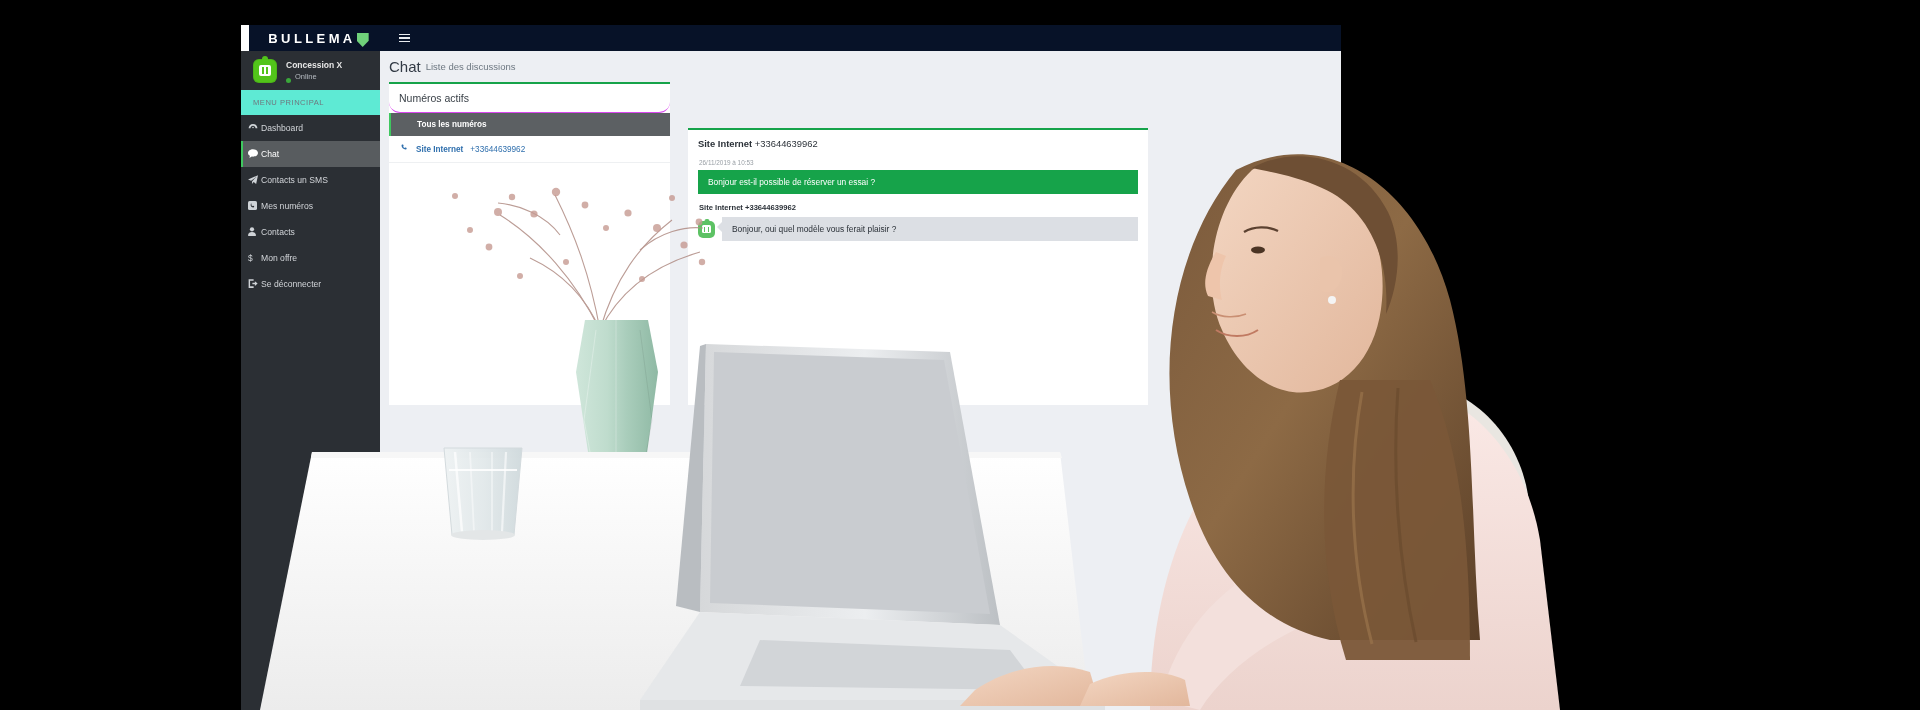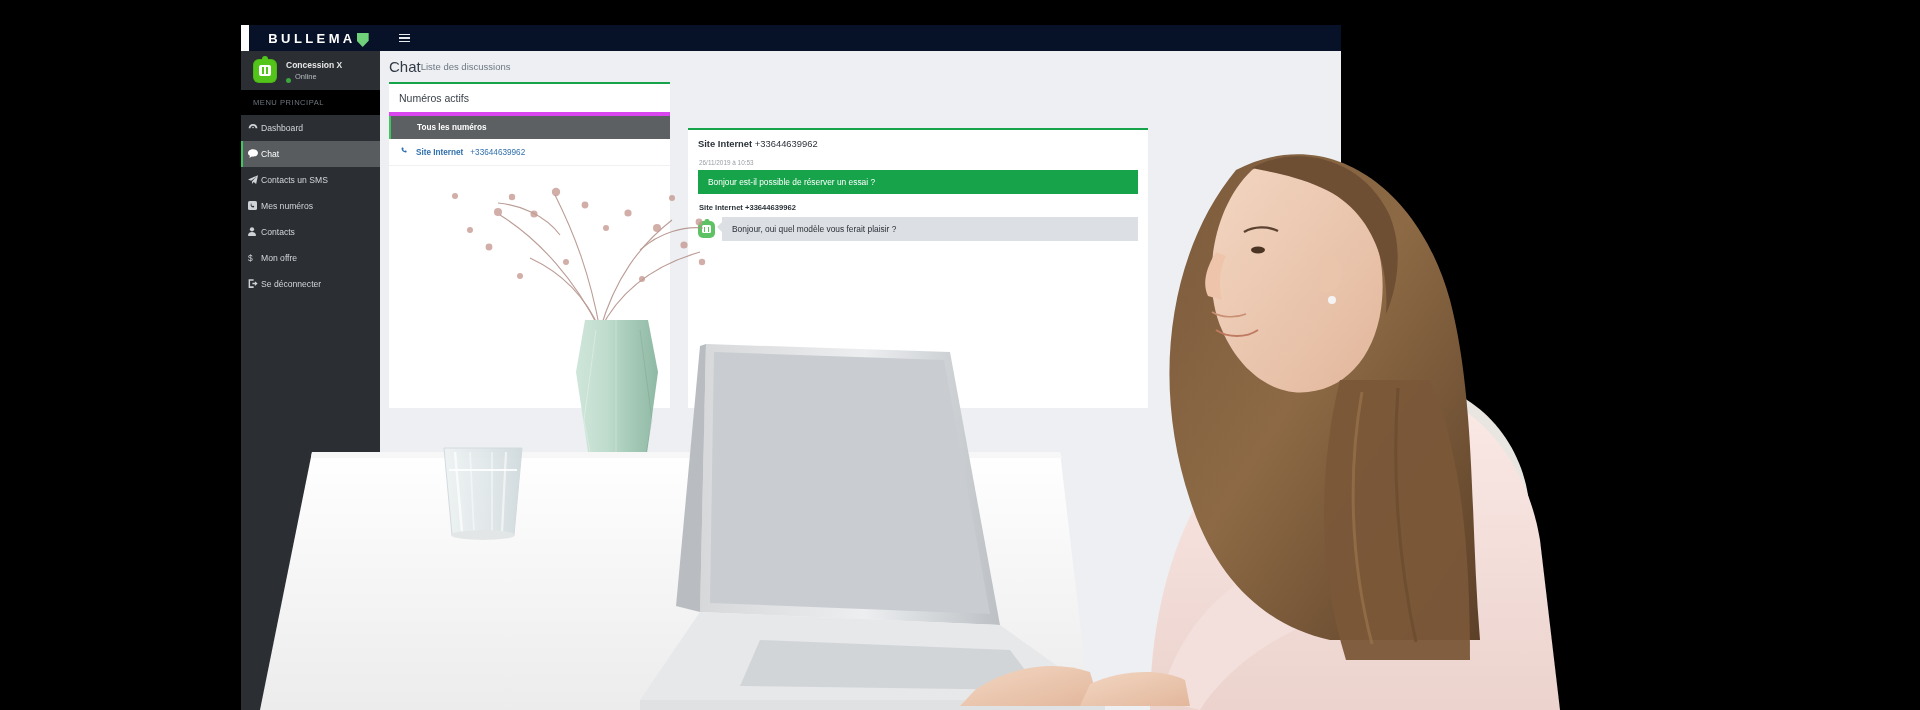--- a/index.html
+++ b/index.html
@@ -65,46 +65,46 @@
   }
   .avatar-face::before{ left:3px; }
   .avatar-face::after{ right:3px; }
   .user-meta { margin-left: 9px; }
   .user-name { color: #e7e7e7; font-size: 8.5px; font-weight: 700; line-height: 12px; }
   .user-status { color: #b7bcc2; font-size: 7.5px; line-height: 12px; display:flex; align-items:flex-end; }
   .dot-online { width: 5px; height:5px; border-radius:50%; background:#3aa83a; display:inline-block; margin-right:4px; }
 
   .menu-header {
     color: #6f767e; font-size: 7.6px; letter-spacing: .5px; padding: 8px 0 8px 12px;
-    background: #000000;
+    background: #5eead4;
   }
   .menu { list-style: none; }
   .menu-item {
     display: flex; align-items: center; height: 26px; padding-left: 7px;
     color: #d2d5d9; font-size: 8.6px; cursor: pointer; position: relative;
   }
   .menu-item.active { background: #585c5f; color: #ffffff; }
   .menu-item.active::before {
     content:""; position:absolute; left:0; top:0; bottom:0; width:2px; background:#3fc75f;
   }
   .menu-icon { width: 13px; font-size: 8.4px; color: #cfd3d7; display:inline-block; text-align:left; }
   .menu-item.active .menu-icon { color:#fff; }
 
   
   .content { position: absolute; left: 139px; top: 26px; right: 0; bottom: 0; background: #edeff3; }
   .page-head { height: 31px; display: flex; align-items: center; padding-left: 9px; background:#edeff3; }
   .page-title { font-size: 15px; color: #323a45; font-weight: 400; }
-  .page-sub { font-size: 9.5px; color: #6d7781; }
+  .page-sub { font-size: 9.5px; color: #6d7781; margin-left: 5px; }
 
   .panels { display: flex; padding: 0 0 0 9px; gap: 18px; }
 
   
   .panel { background: #fff; border-top: 2px solid #16a34a; }
   .panel-numbers { width: 281px; }
-  .panel-title { font-size: 10.5px; color: #3b4249; padding: 8px 20px 8px 10px; border-bottom:4px solid #d946ef;}
+  .panel-title { font-size: 10.5px; color: #3b4249; padding: 8px 20px 8px 10px; border-bottom:1px solid #d946ef;border-radius:11px;}
   .all-numbers {
     background: #5c6063; color: #fff; font-size: 8.2px; font-weight: 700;
     padding: 7px 26px; border-left: 2px solid #3fc75f;
   }
   .number-row {
     display:flex; align-items:center; gap:7px; padding: 8px 10px 8px 12px;
     border-bottom: 1px solid #eef0f2; background:#fff;
   }
   .phone-ico { color:#2f6fad; font-size:8px; }
   .num-name { font-size:8.2px; font-weight:700; color:#2f6fad; }

